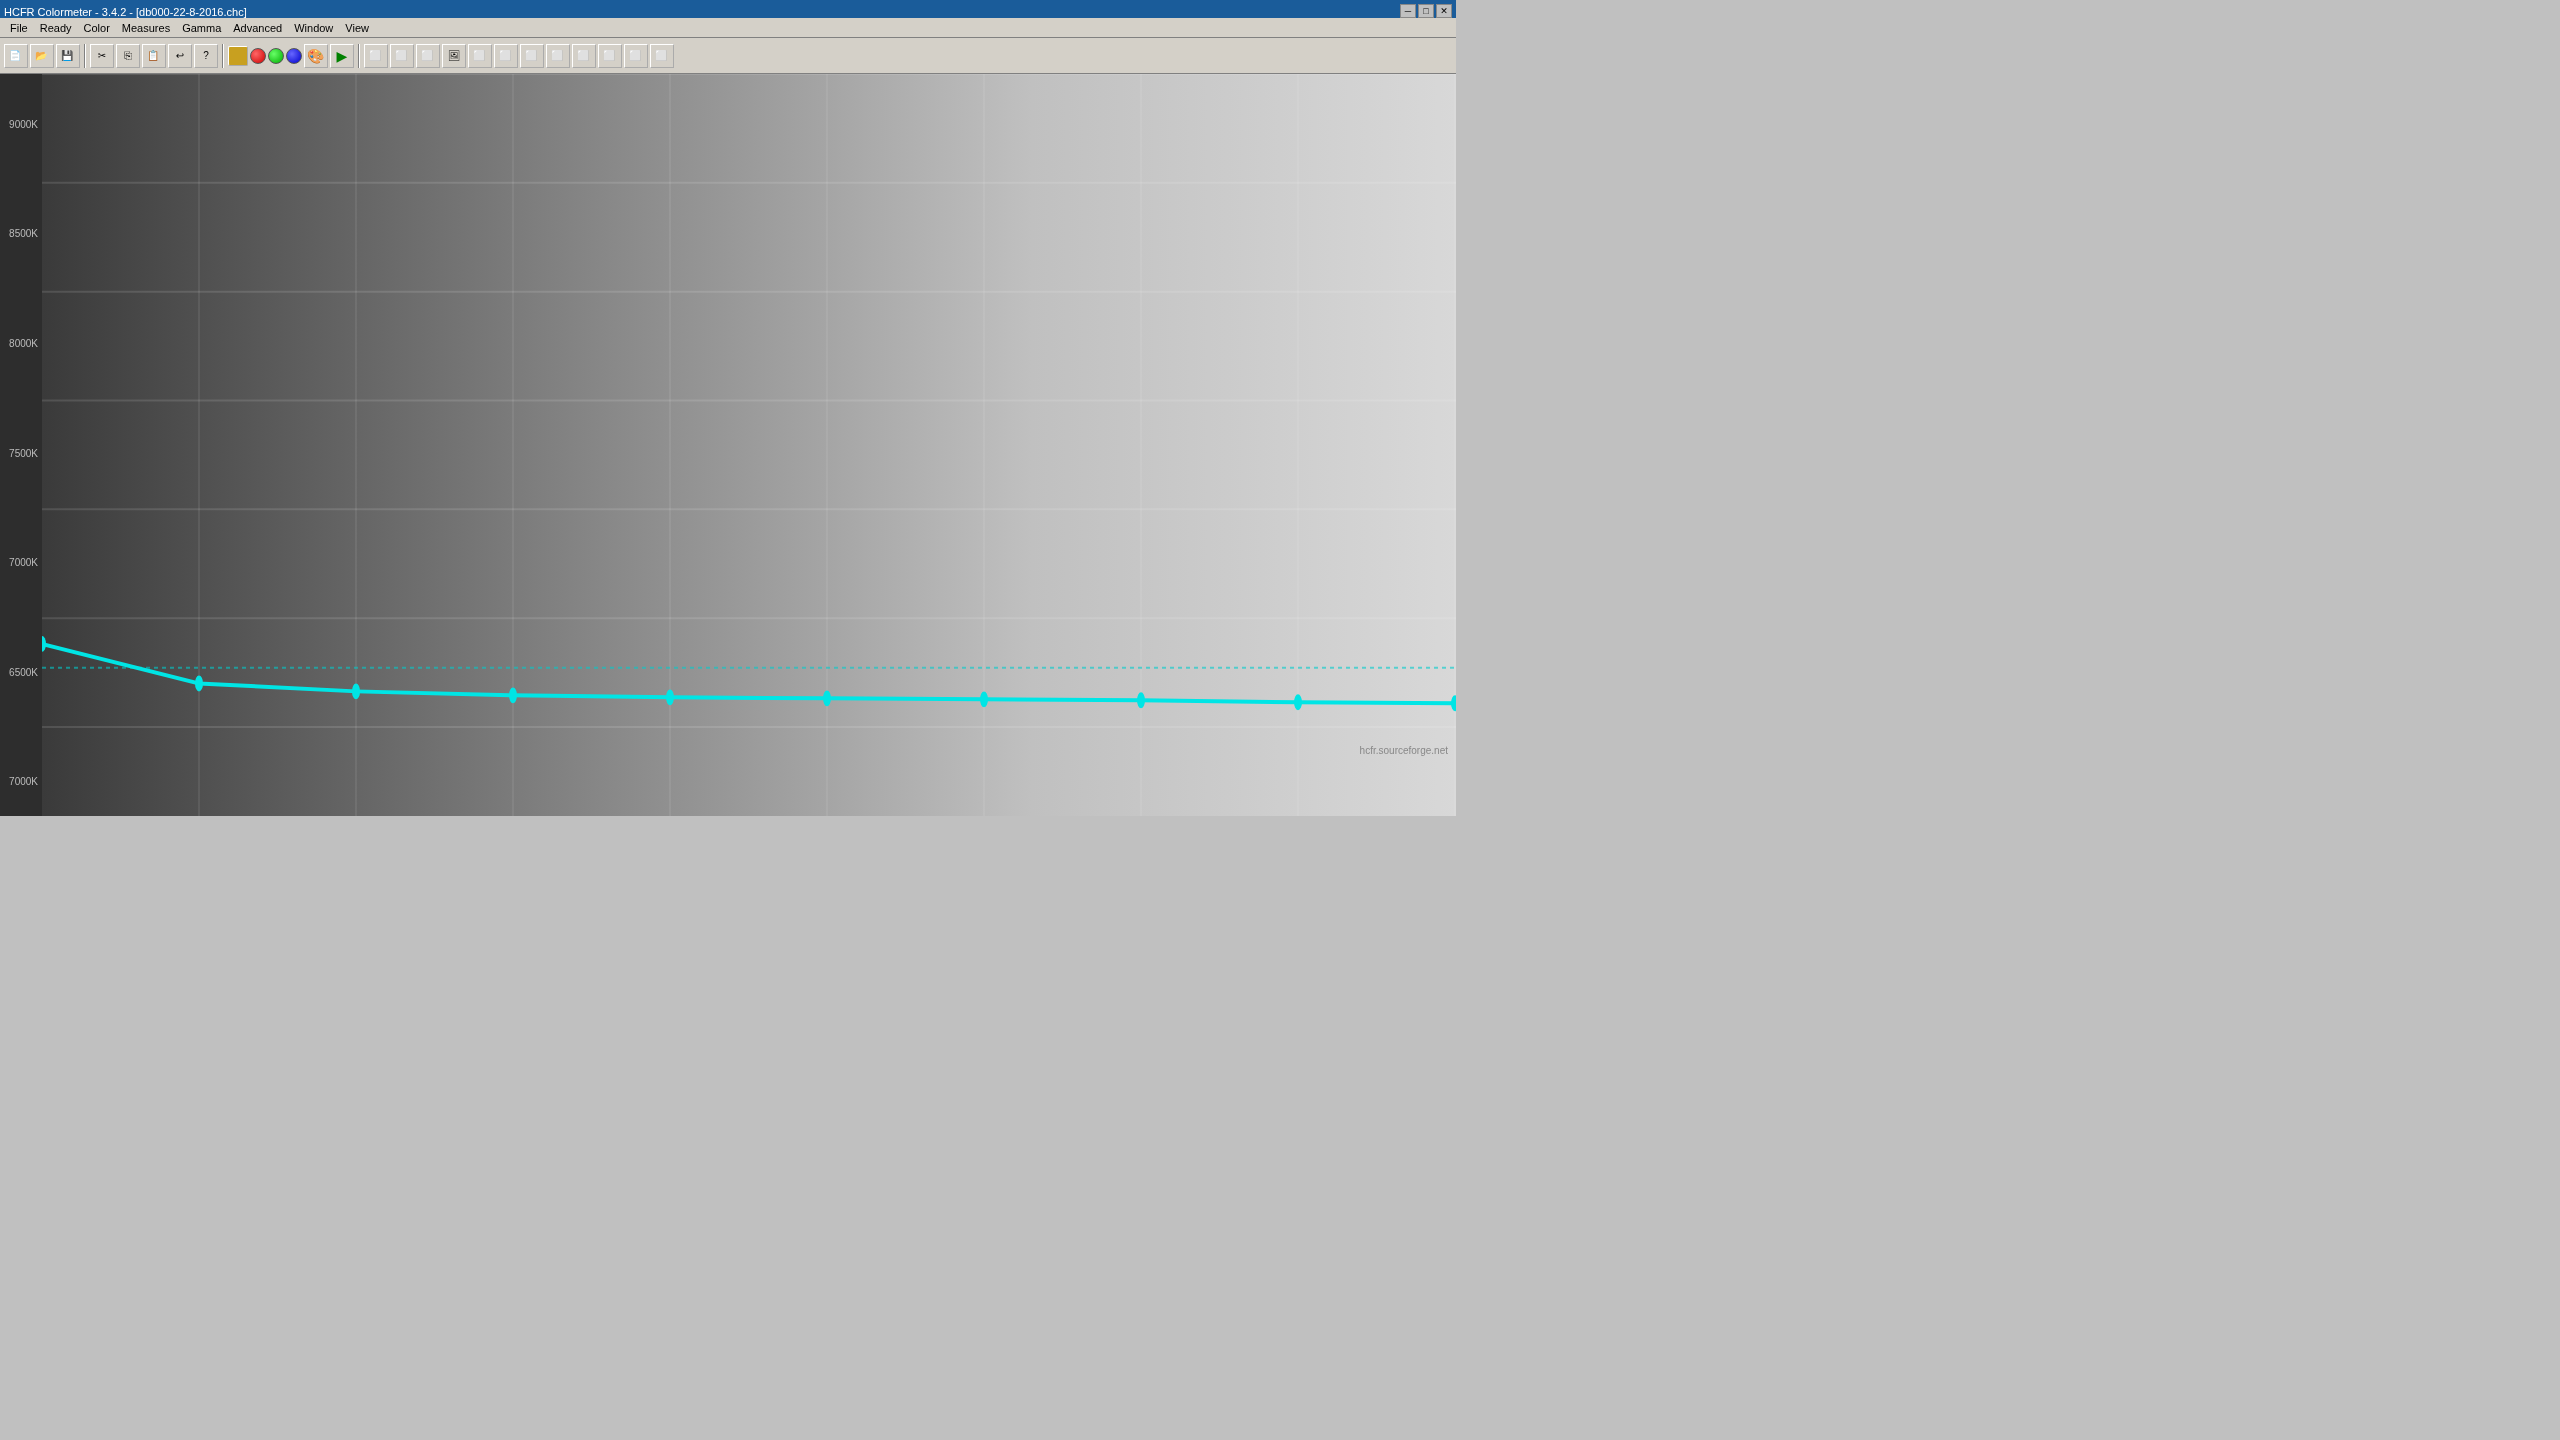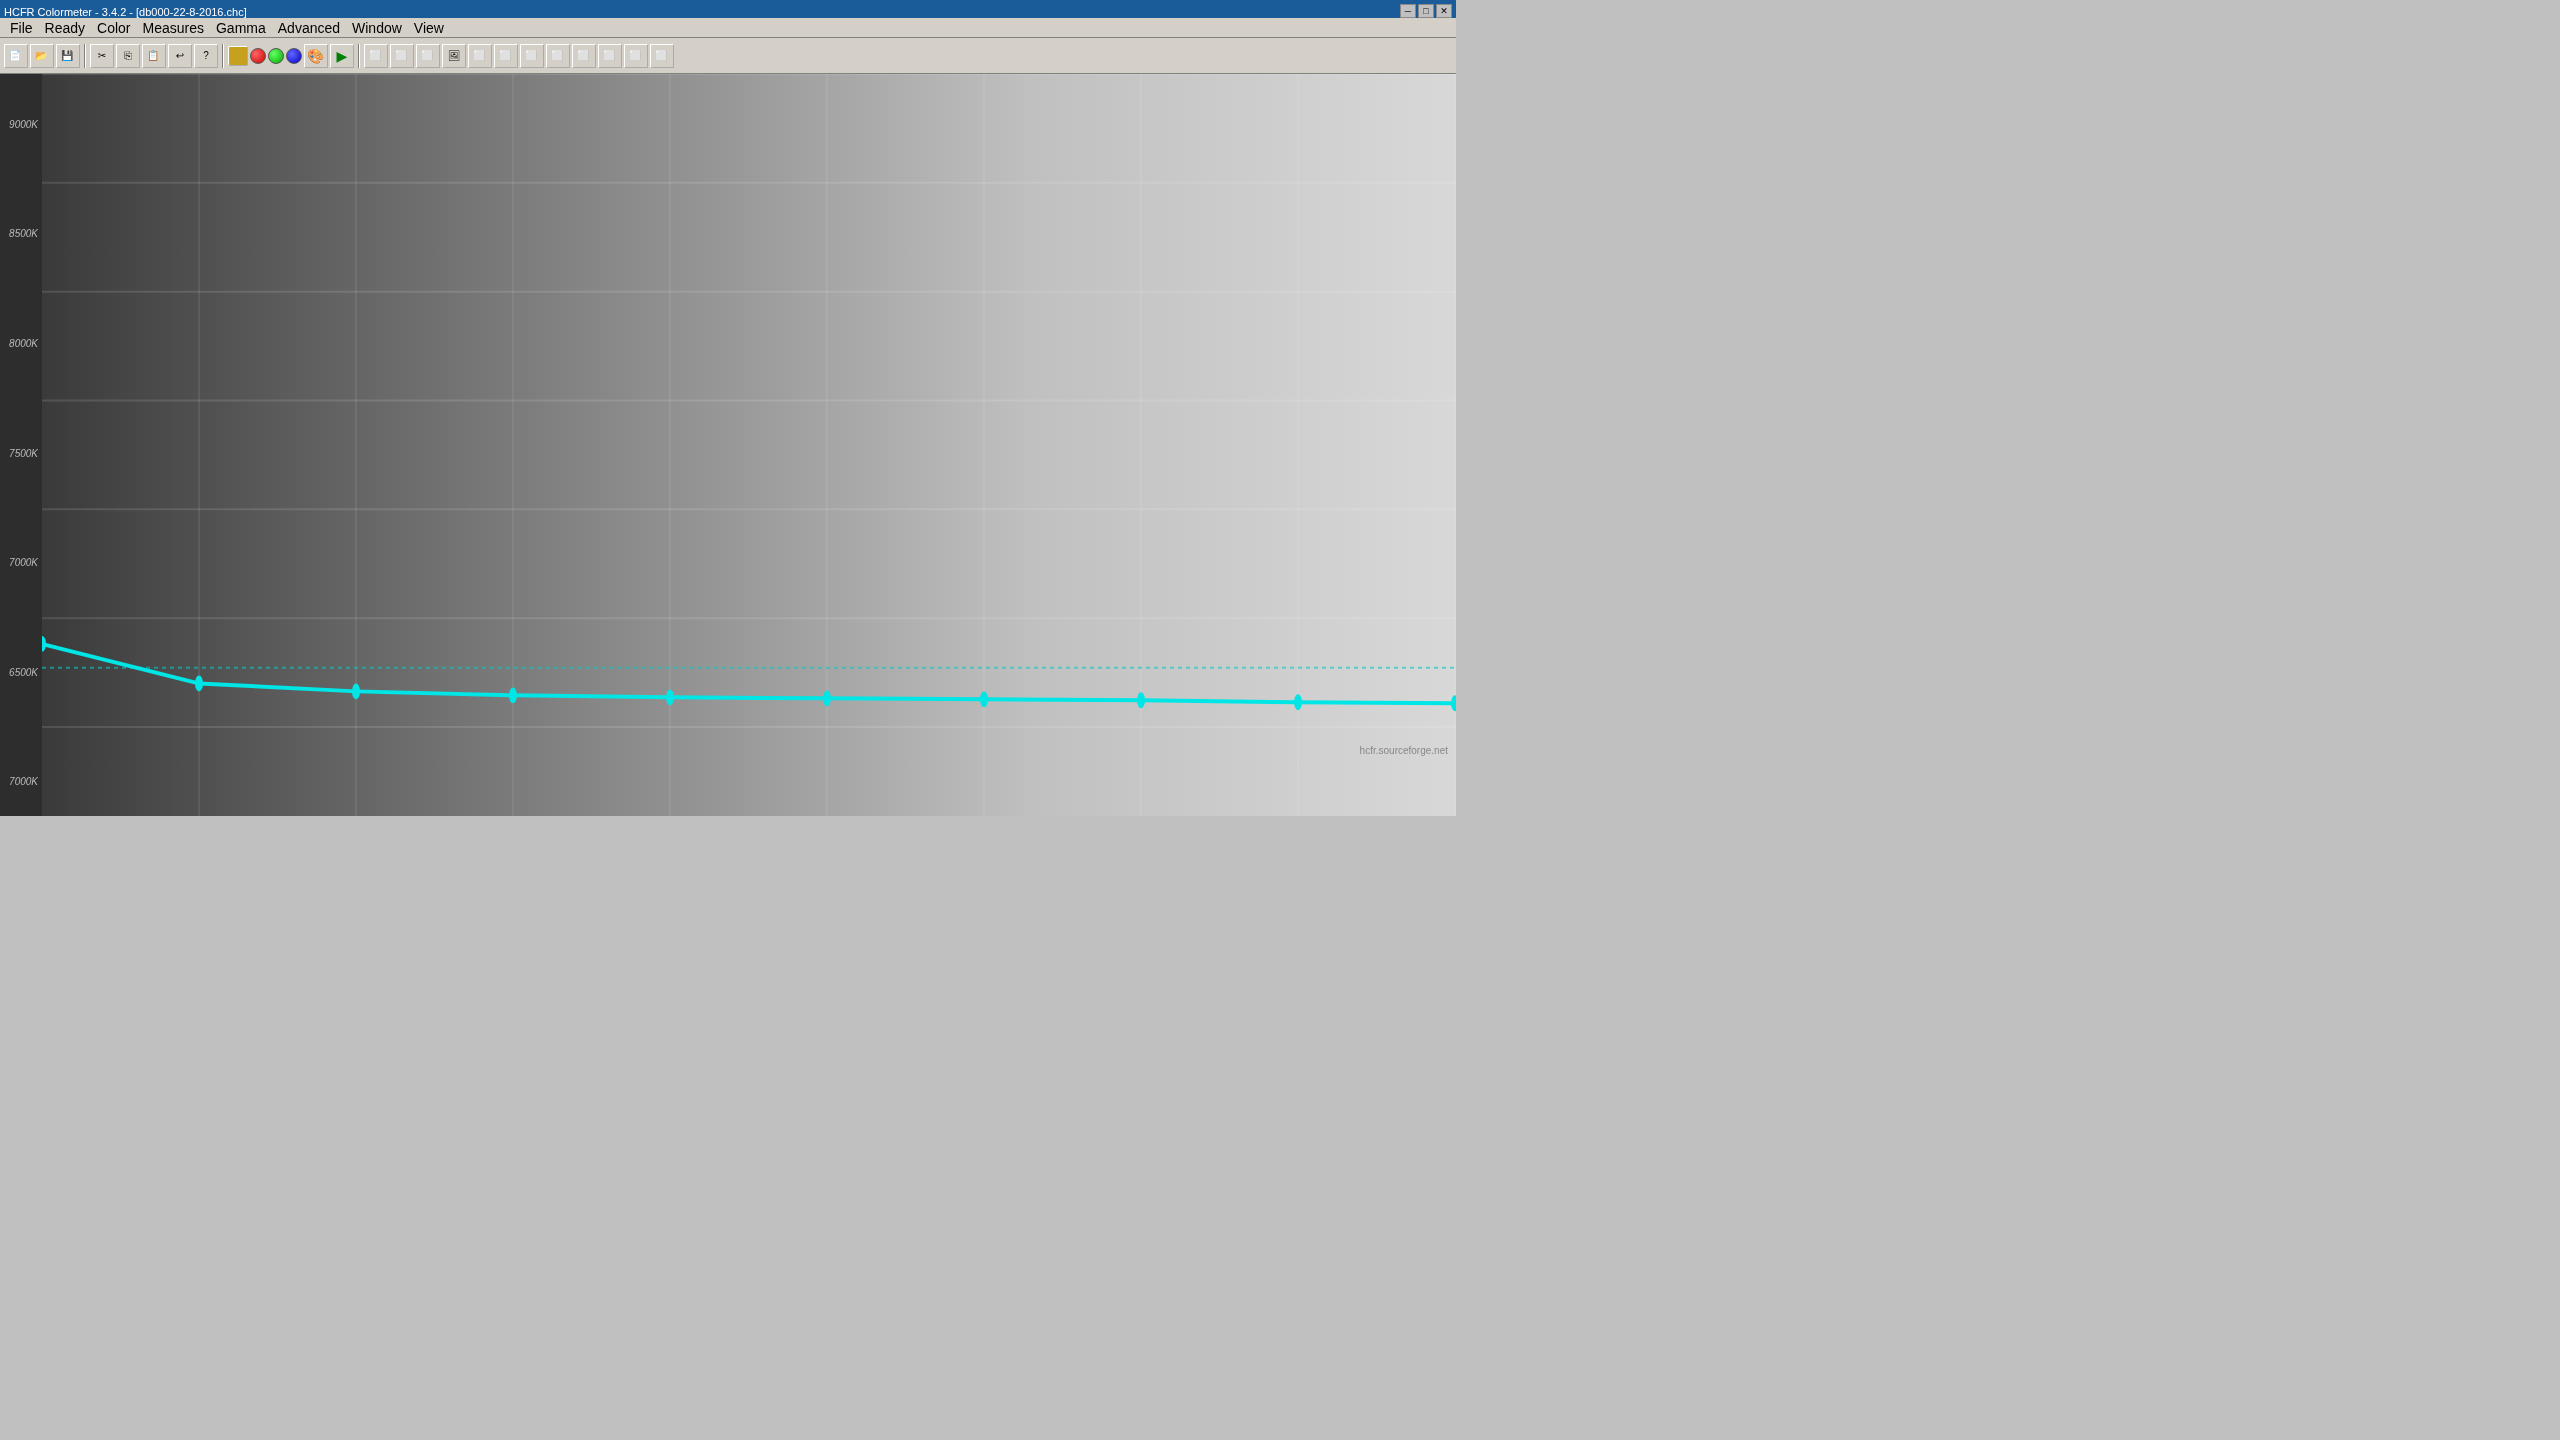--- a/index.html
+++ b/index.html
@@ -40,21 +40,21 @@
       height: 20px;
       background: #d4d0c8;
       display: flex;
       align-items: center;
       padding: 0 4px;
       border-bottom: 1px solid #808080;
     }
     .menu-item {
       padding: 2px 6px;
       cursor: pointer;
-      font-size: 14px;
+      font-size: 11px;
       color: #000;
     }
 
     
     #toolbar {
       height: 36px;
       background: #d4d0c8;
       display: flex;
       align-items: center;
       padding: 2px 4px;
@@ -82,21 +82,20 @@
       border: 1px solid #555;
       cursor: pointer;
     }
 
     
     #main-area {
       display: flex;
       height: calc(816px - 18px - 20px - 36px - 24px - 20px);
       position: relative;
       background: #c0c0c0;
-      font-style: italic;
     }
 
     
     #y-axis {
       width: 42px;
       background: #2d2d2d;
       display: flex;
       flex-direction: column;
       justify-content: space-between;
       padding: 0 4px 0 2px;

